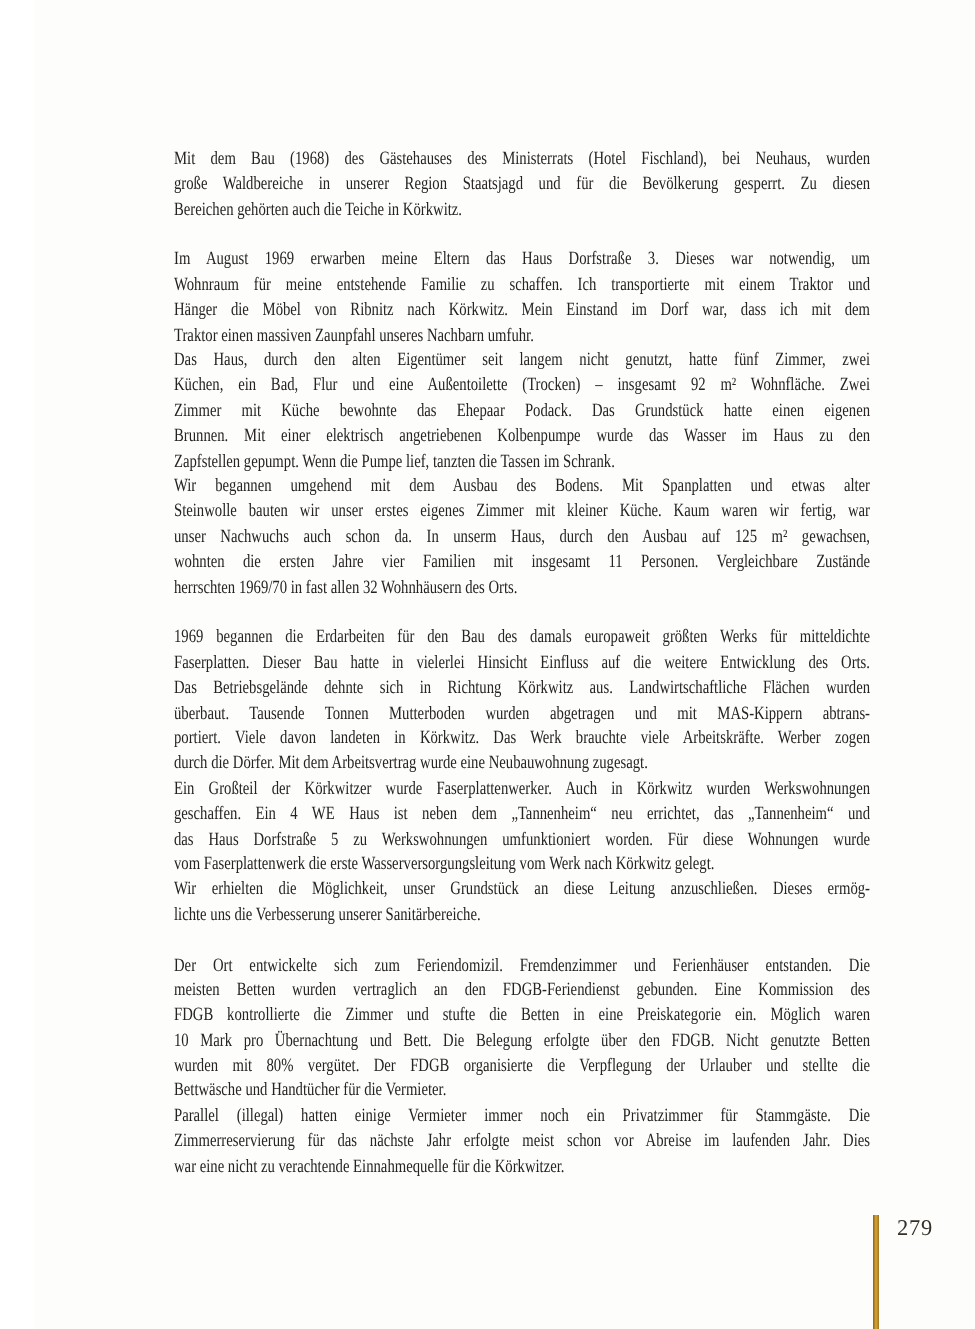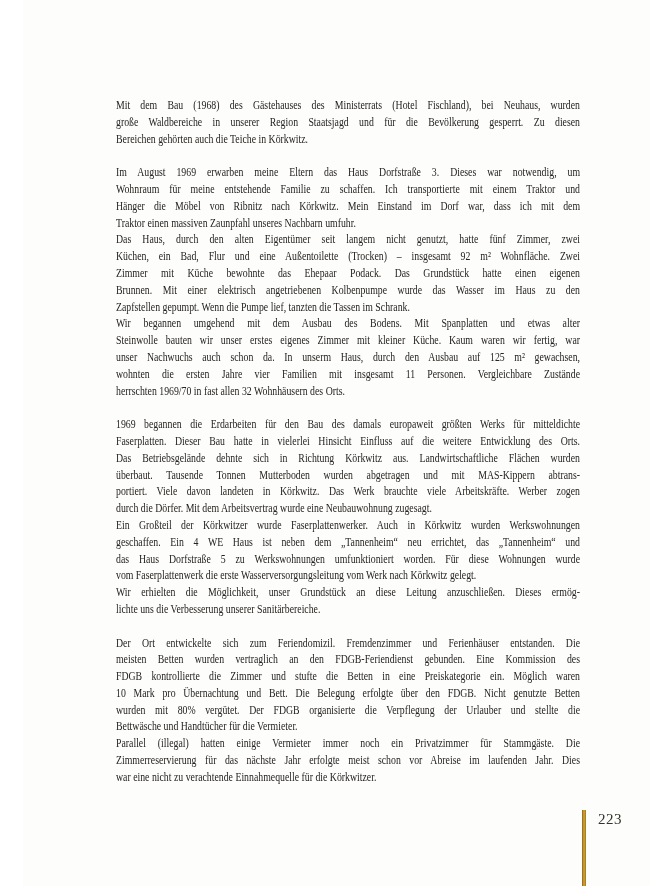--- a/index.html
+++ b/index.html
@@ -125,15 +125,15 @@
           <div class="line last">Bettwäsche und Handtücher für die Vermieter.</div>
         </div>
         <div class="para">
           <div class="line">Parallel (illegal) hatten einige Vermieter immer noch ein Privatzimmer für Stammgäste. Die</div>
           <div class="line">Zimmerreservierung für das nächste Jahr erfolgte meist schon vor Abreise im laufenden Jahr. Dies</div>
           <div class="line last">war eine nicht zu verachtende Einnahmequelle für die Körkwitzer.</div>
         </div>
       </div>
     </div>
   <div class="gold-rule"></div>
-  <div class="page-number">223</div>
+  <div class="page-number">279</div>
   <div class="scan-artifact"></div>
 </div>
 
 </body></html>

